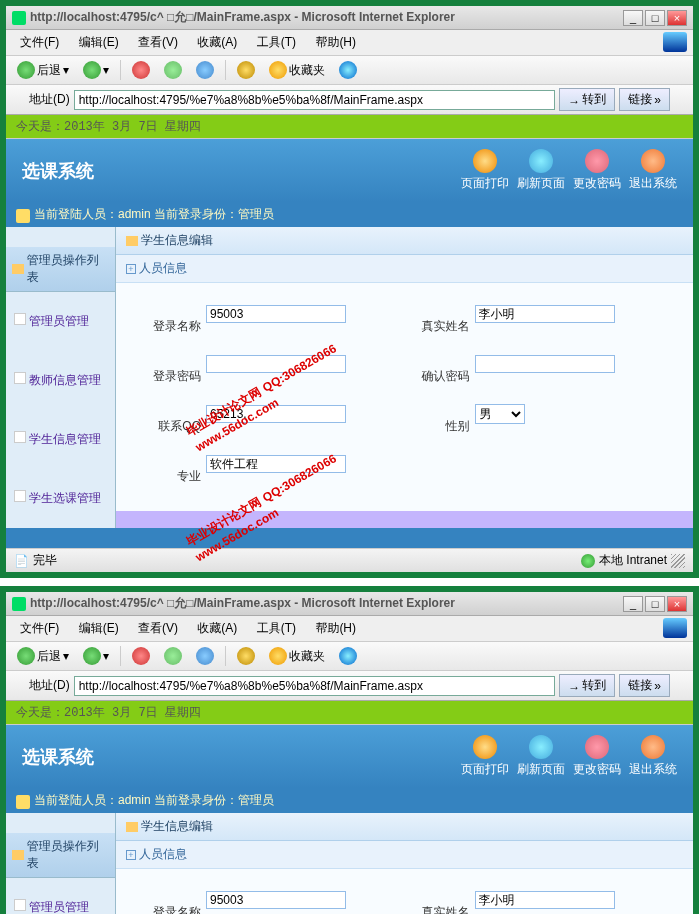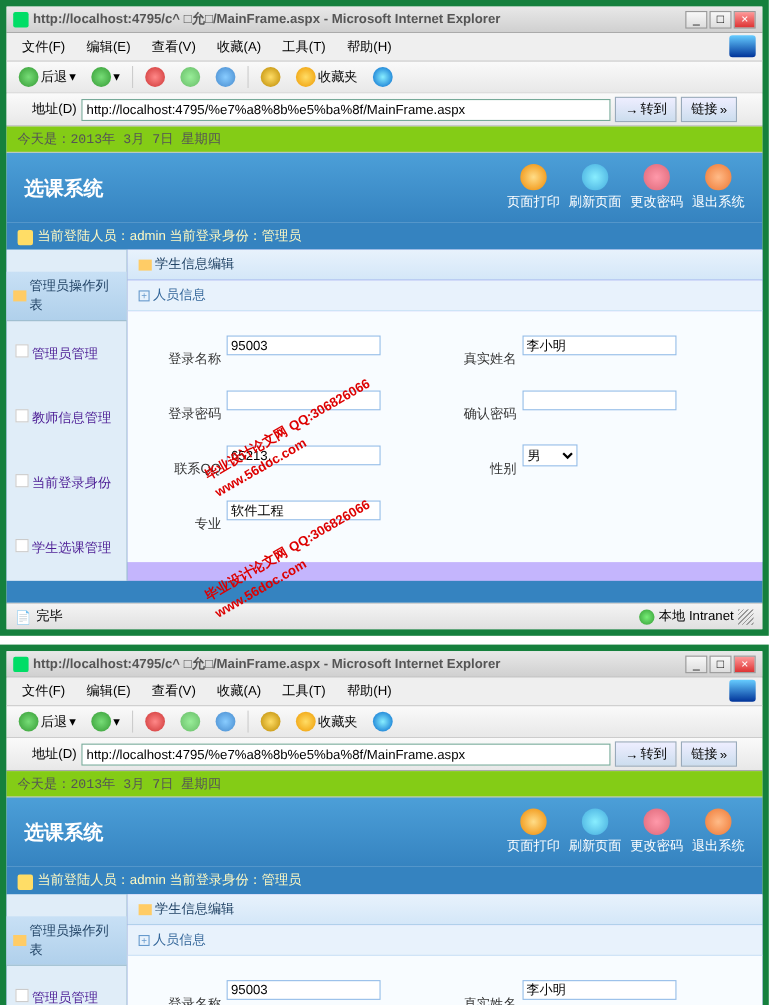--- a/index.html
+++ b/index.html
@@ -161,21 +161,21 @@
       <div class="sidebar-item">
             <span class="doc-icon"></span>
             <span>管理员管理</span>
           </div>
       <div class="sidebar-item">
             <span class="doc-icon"></span>
             <span>教师信息管理</span>
           </div>
       <div class="sidebar-item">
             <span class="doc-icon"></span>
-            <span>当前登录身份</span>
+            <span>学生信息管理</span>
           </div>
       <div class="sidebar-item">
             <span class="doc-icon"></span>
             <span>学生选课管理</span>
           </div>
     </div>
     <div class="main-panel">
       <div class="panel-header">
             <span class="folder-icon"></span>
             <span>学生信息编辑</span>

